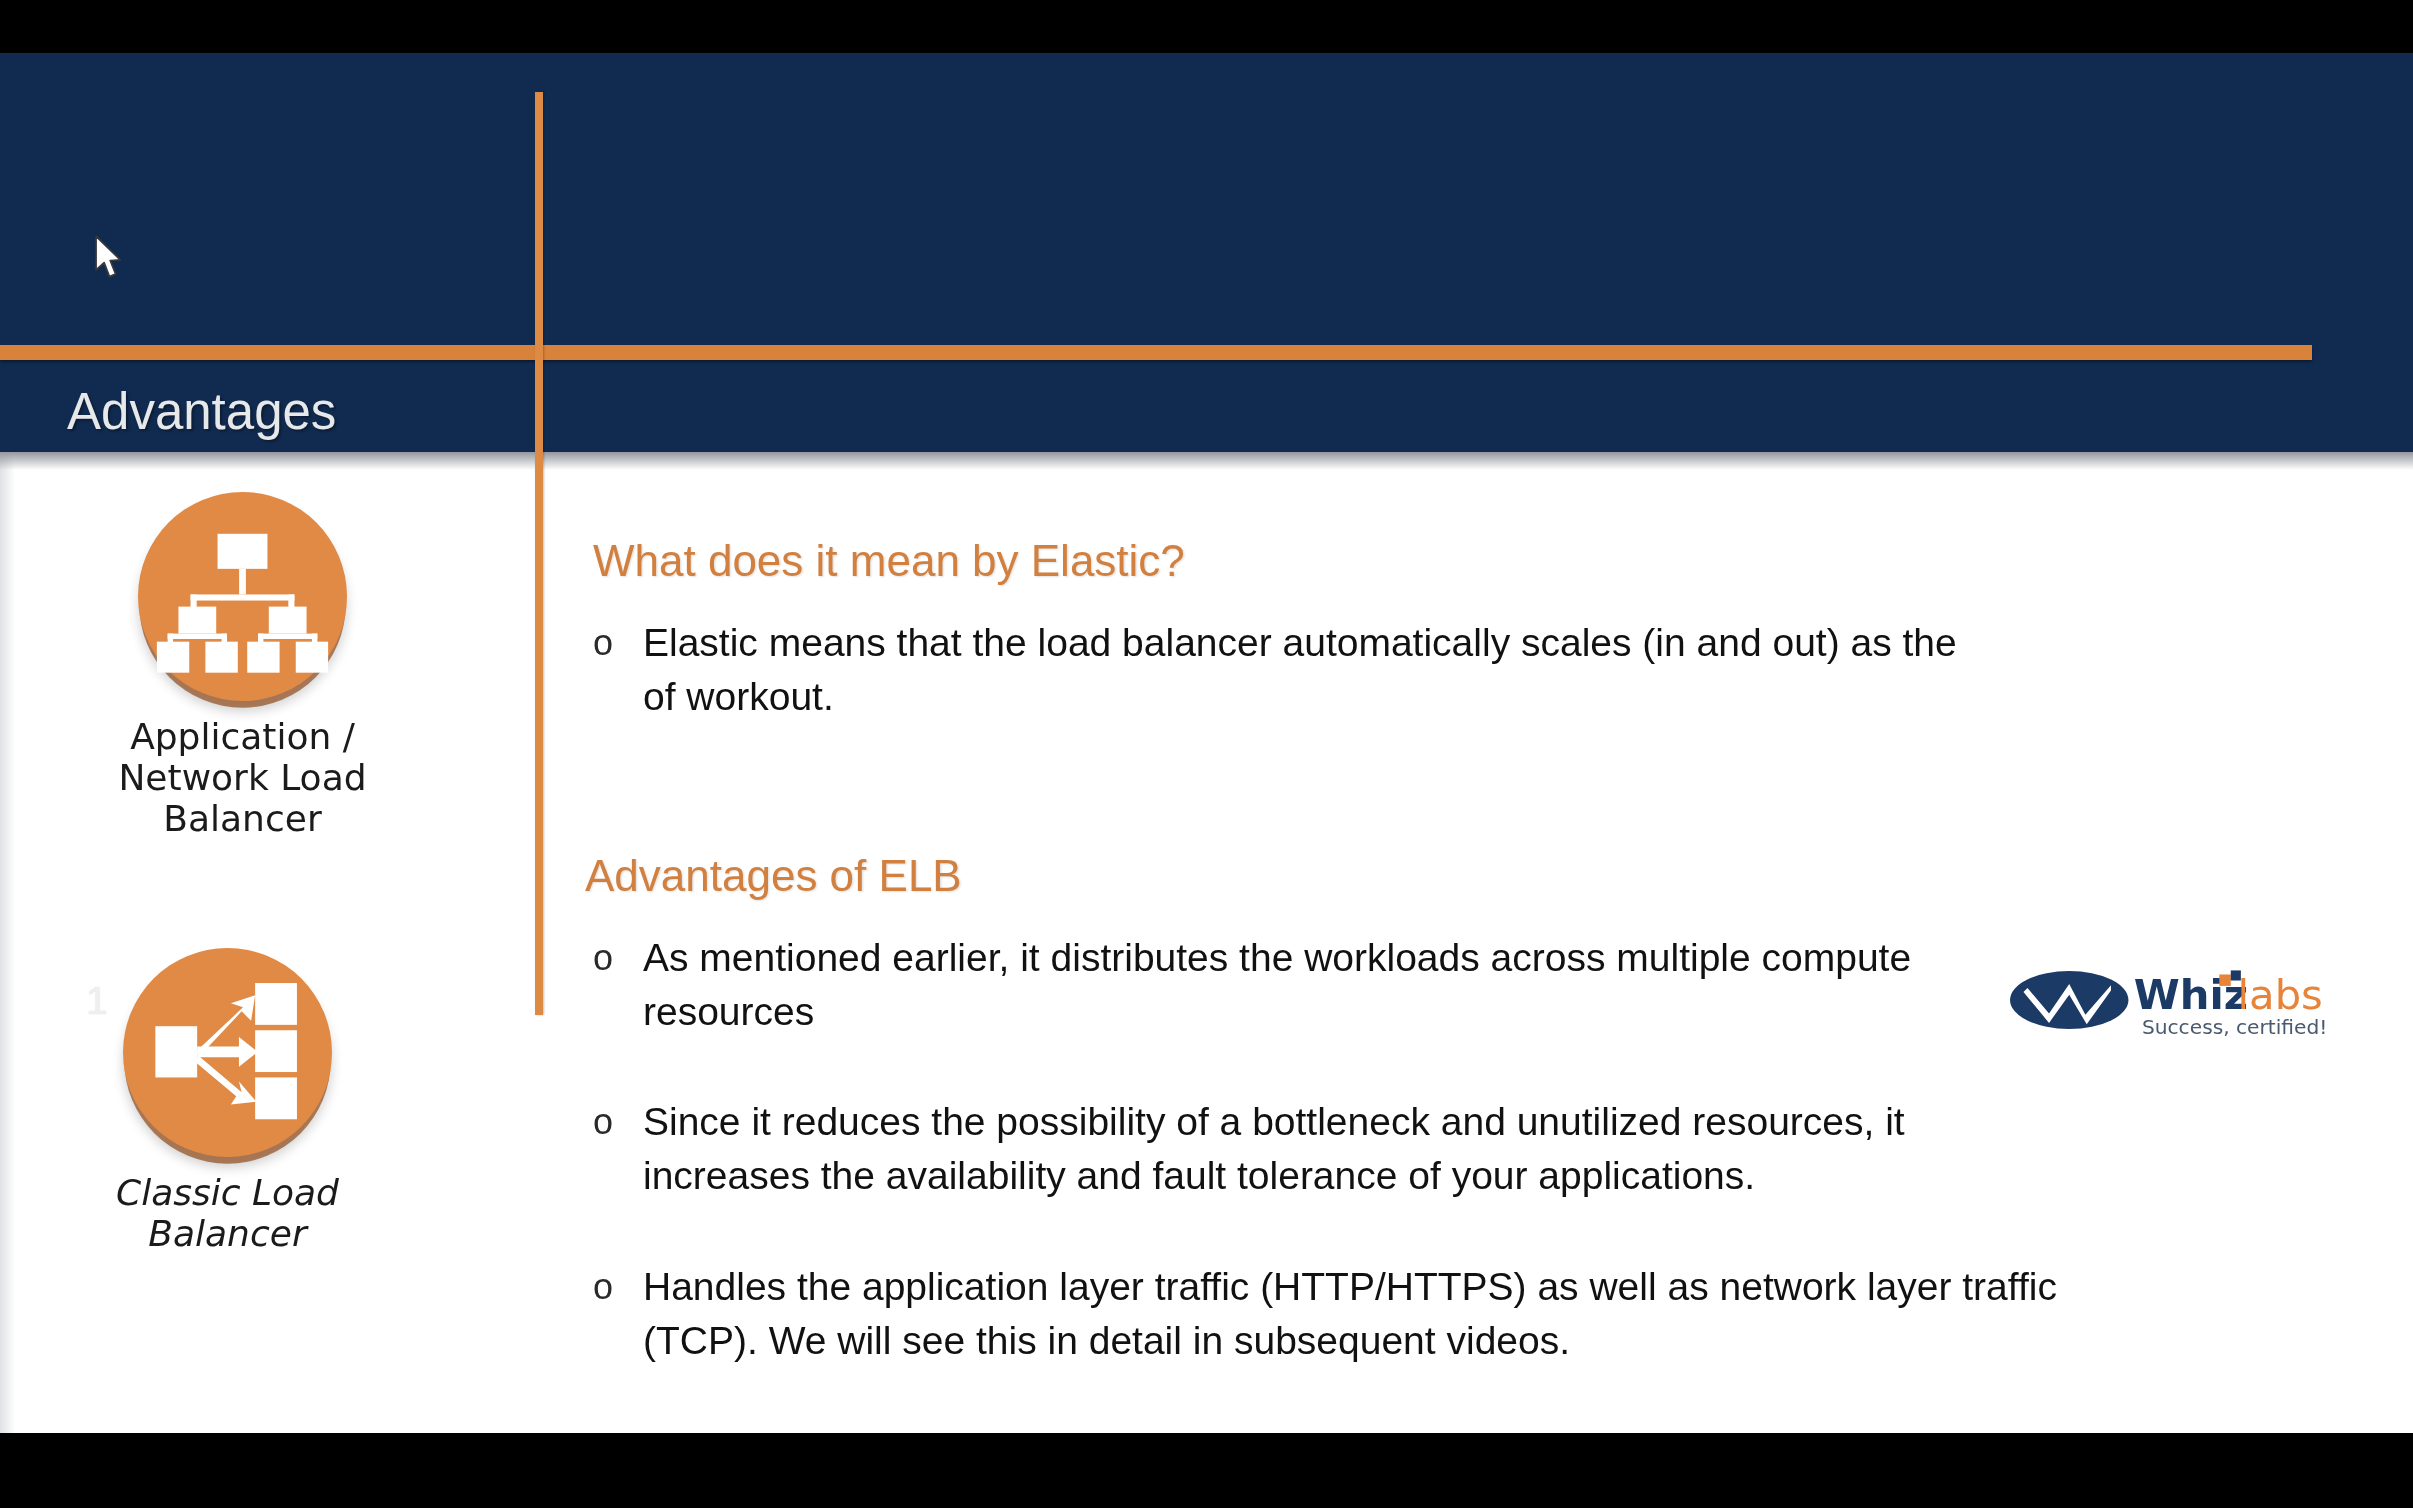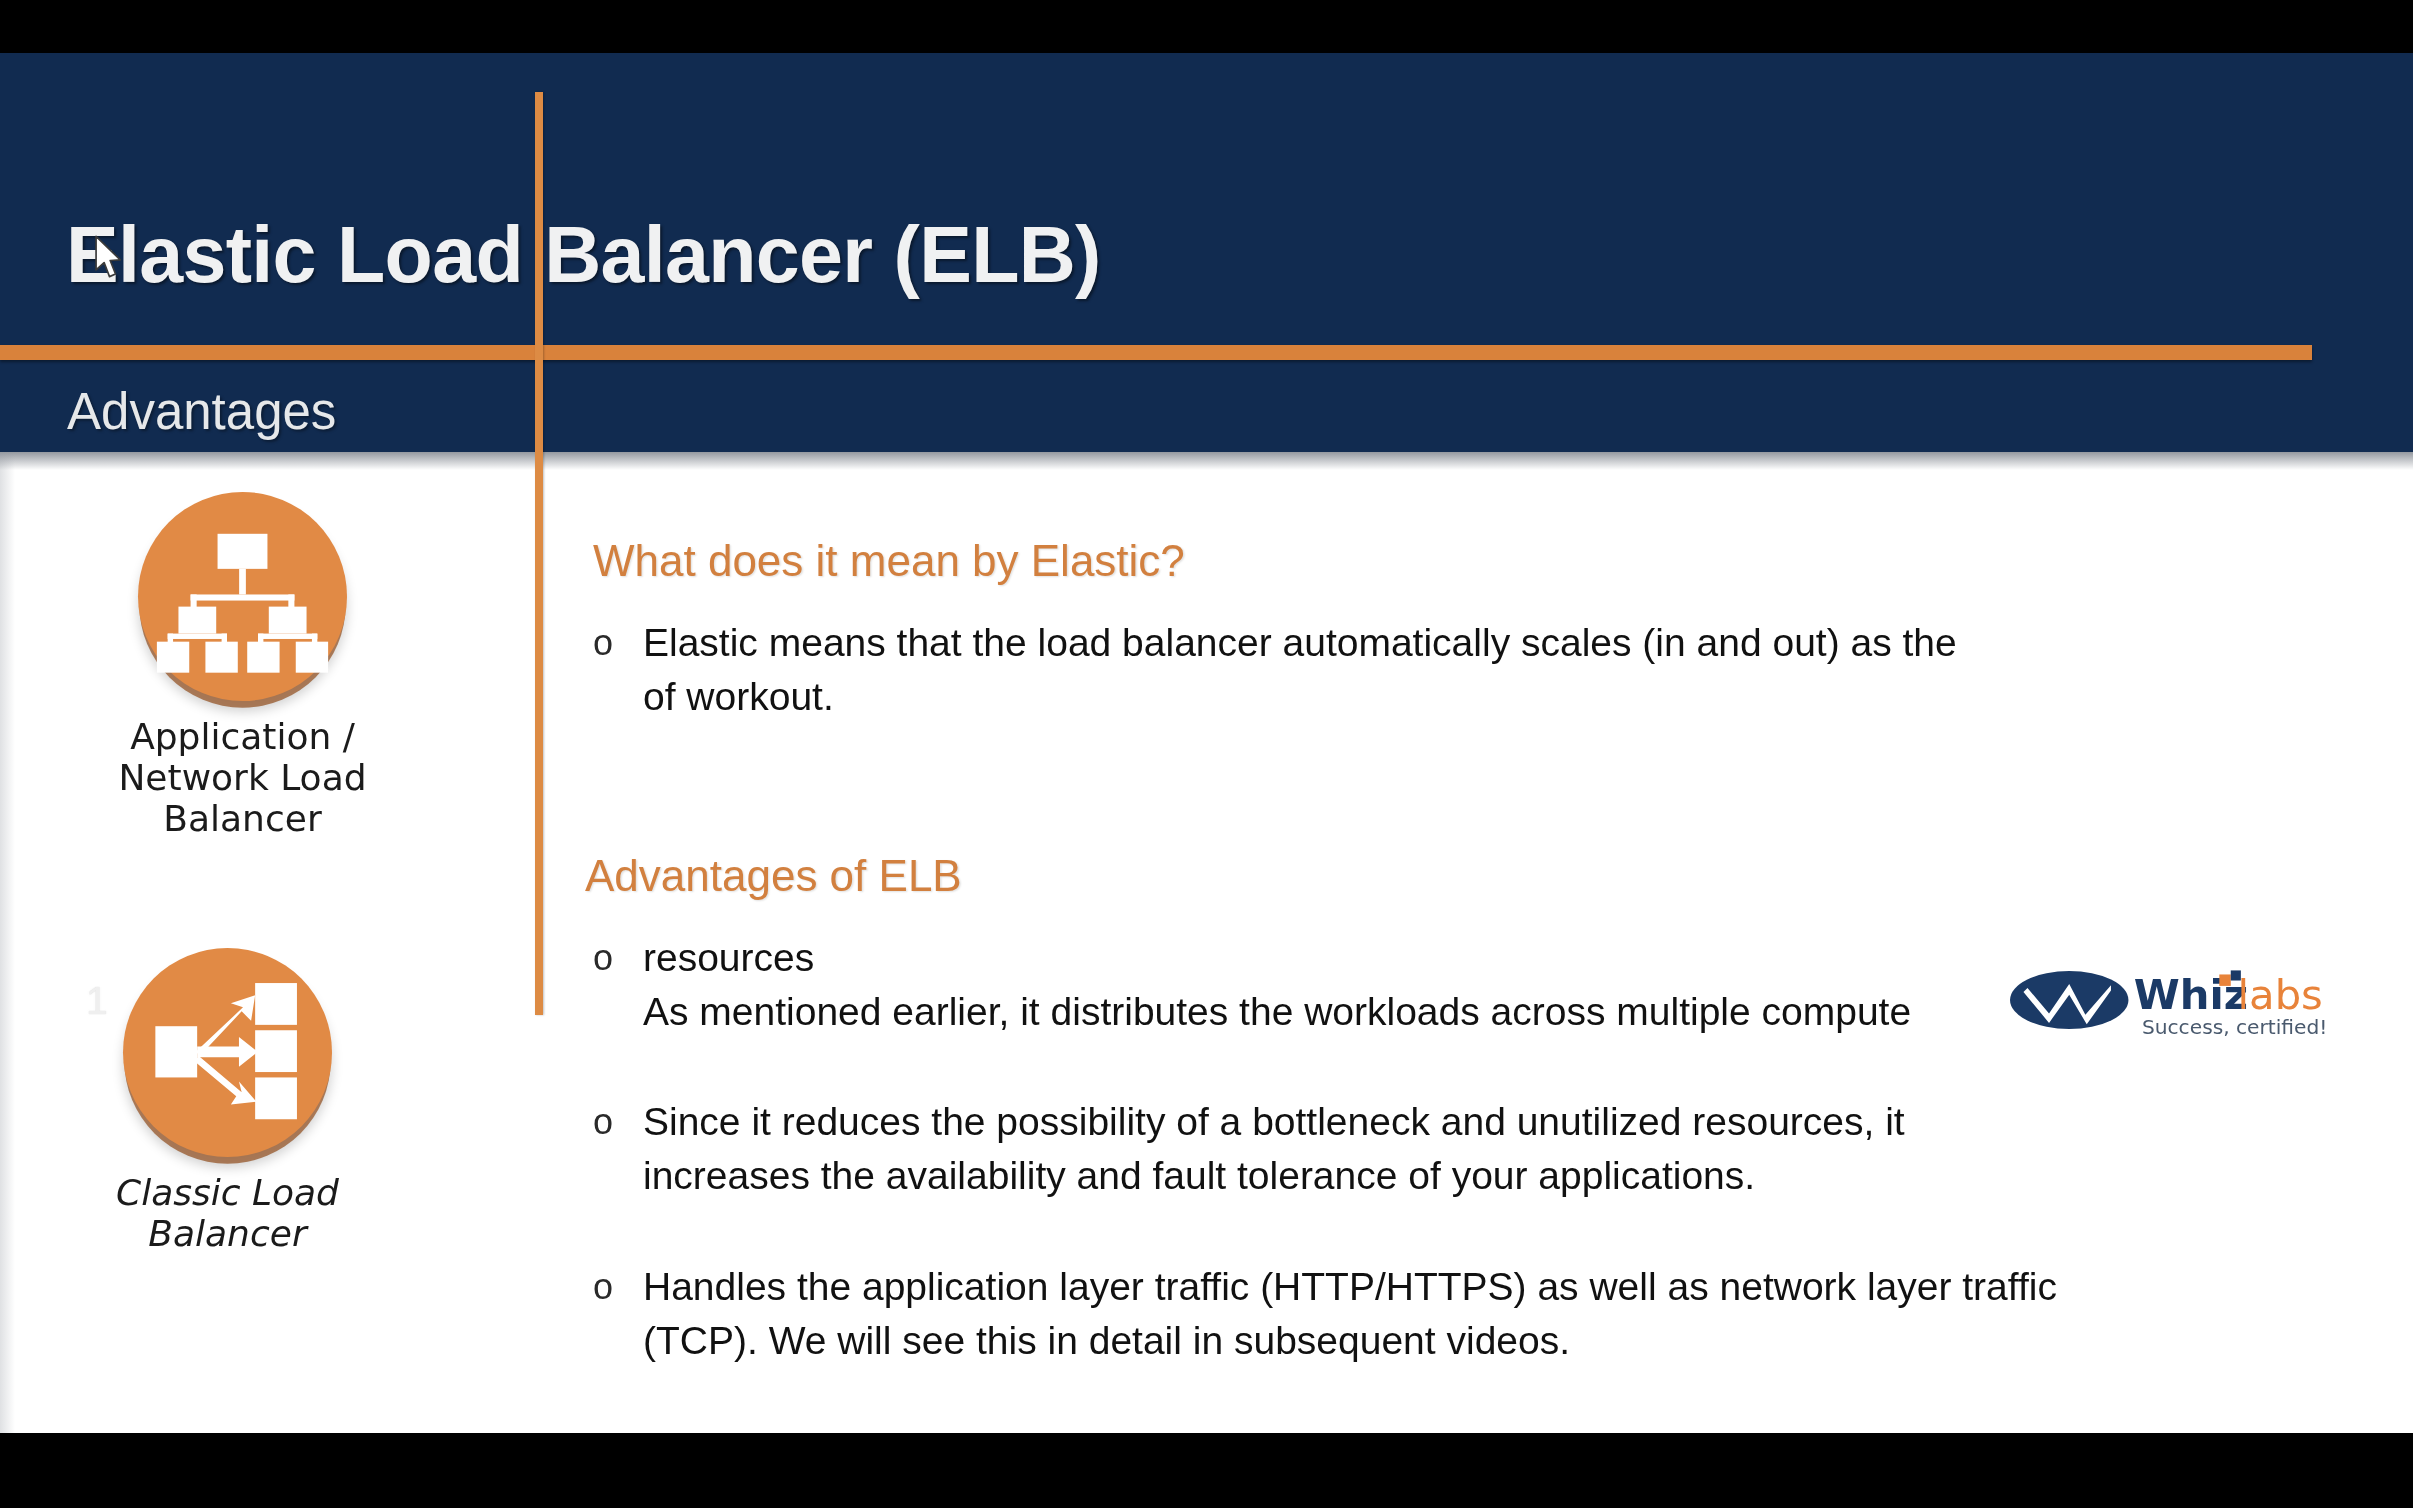--- a/index.html
+++ b/index.html
@@ -234,21 +234,20 @@
 
   <div class="letterbox top"></div>
 
   <div id="slide">
 
     <div id="header-band"></div>
     <div id="title-rule"></div>
     <div id="header-shadow"></div>
     <div id="left-edge-shade"></div>
 
-    <h1 id="slide-title" style="margin:0;">Elastic Load Balancer (ELB)</h1>
 
     <div id="slide-subtitle">Advantages</div>
 
     <svg id="mouse-cursor" viewBox="0 0 46 70">
       <path d="M3 2 L3 52 L15 41 L23 62 L32 58 L24 38 L39 37 Z" fill="#ffffff" stroke="#3a3a3a" stroke-width="2.5" stroke-linejoin="round"></path>
     </svg>
 
     <div id="left-column">
 
       <div class="lb-card" id="lb-card-app">
@@ -324,22 +323,22 @@
           <span class="ln">Elastic means that the load balancer automatically scales (in and out) as the</span>
           <span class="ln">of workout.</span>
         </div>
       </div>
 
       <div class="section-heading" id="heading-advantages">Advantages of ELB</div>
 
       <div class="bullet" id="bullet-advantage-1">
         <div class="bullet-marker">o</div>
         <div class="bullet-text">
+          <span class="ln">As mentioned earlier, it distributes the workloads across multiple compute</span>
           <span class="ln">resources</span>
-          <span class="ln">As mentioned earlier, it distributes the workloads across multiple compute</span>
         </div>
       </div>
 
       <div class="bullet" id="bullet-advantage-2">
         <div class="bullet-marker">o</div>
         <div class="bullet-text">
           <span class="ln">Since it reduces the possibility of a bottleneck and unutilized resources, it</span>
           <span class="ln">increases the availability and fault tolerance of your applications.</span>
         </div>
       </div>

